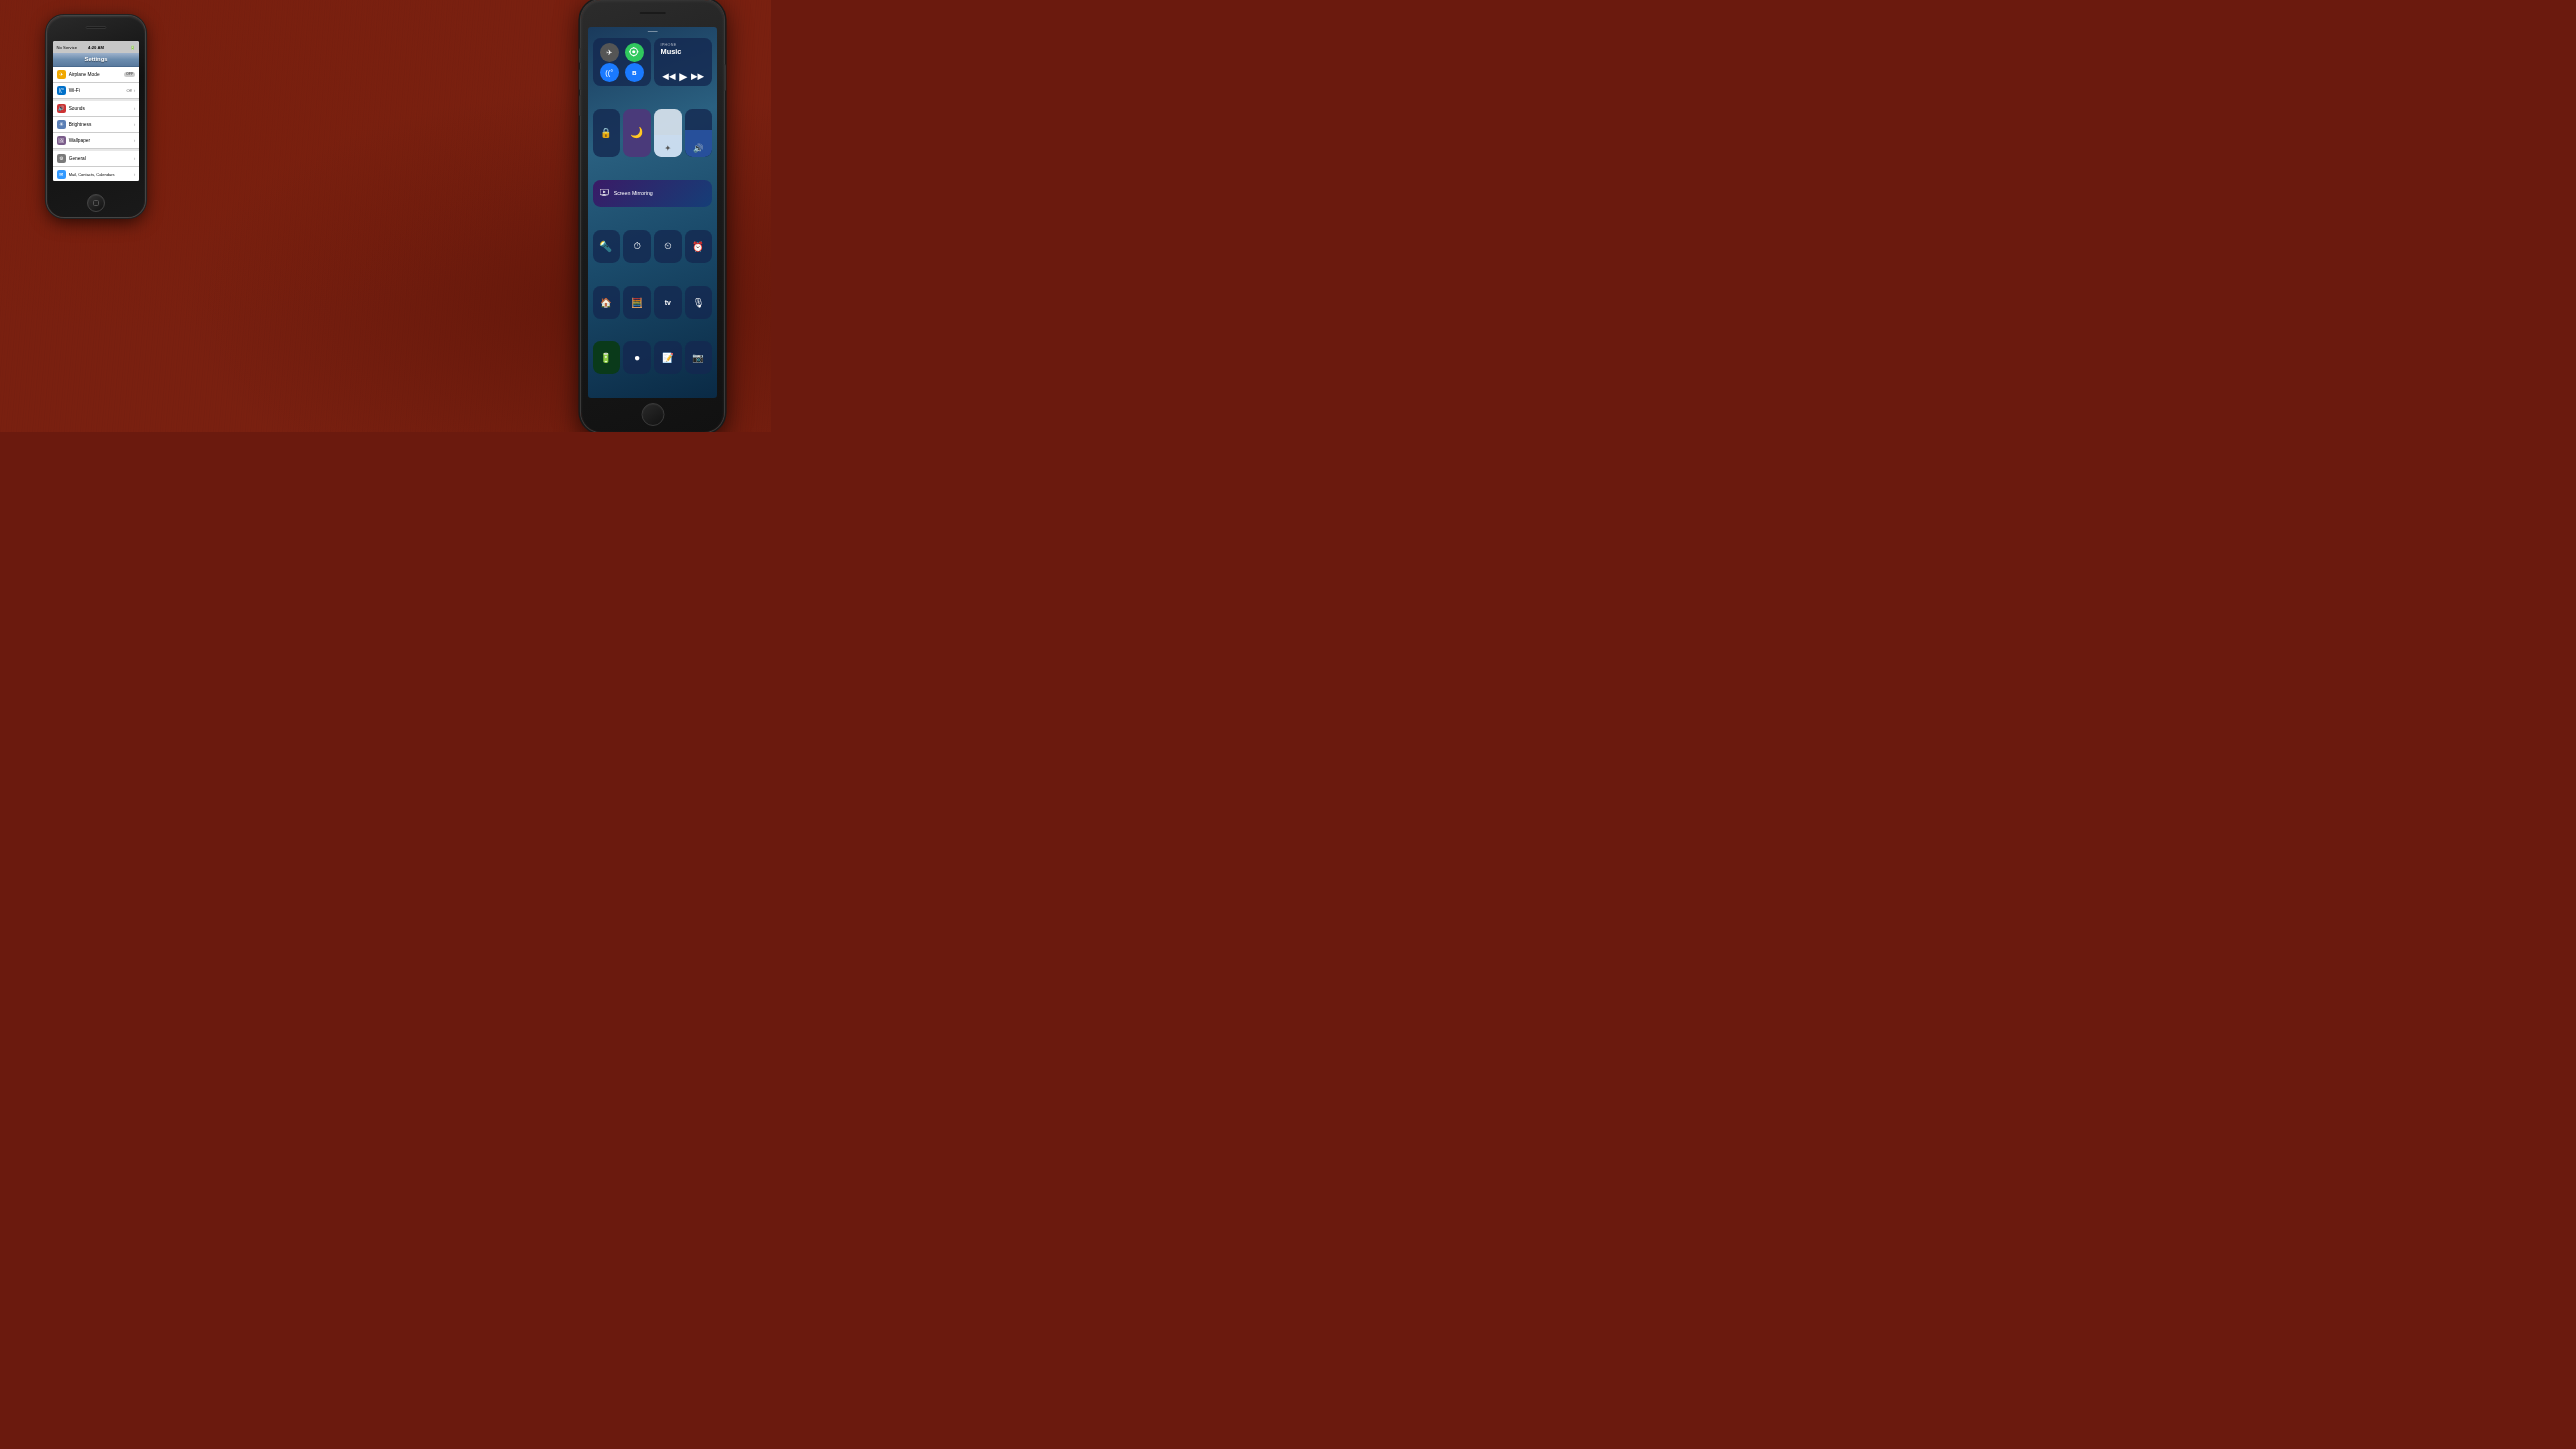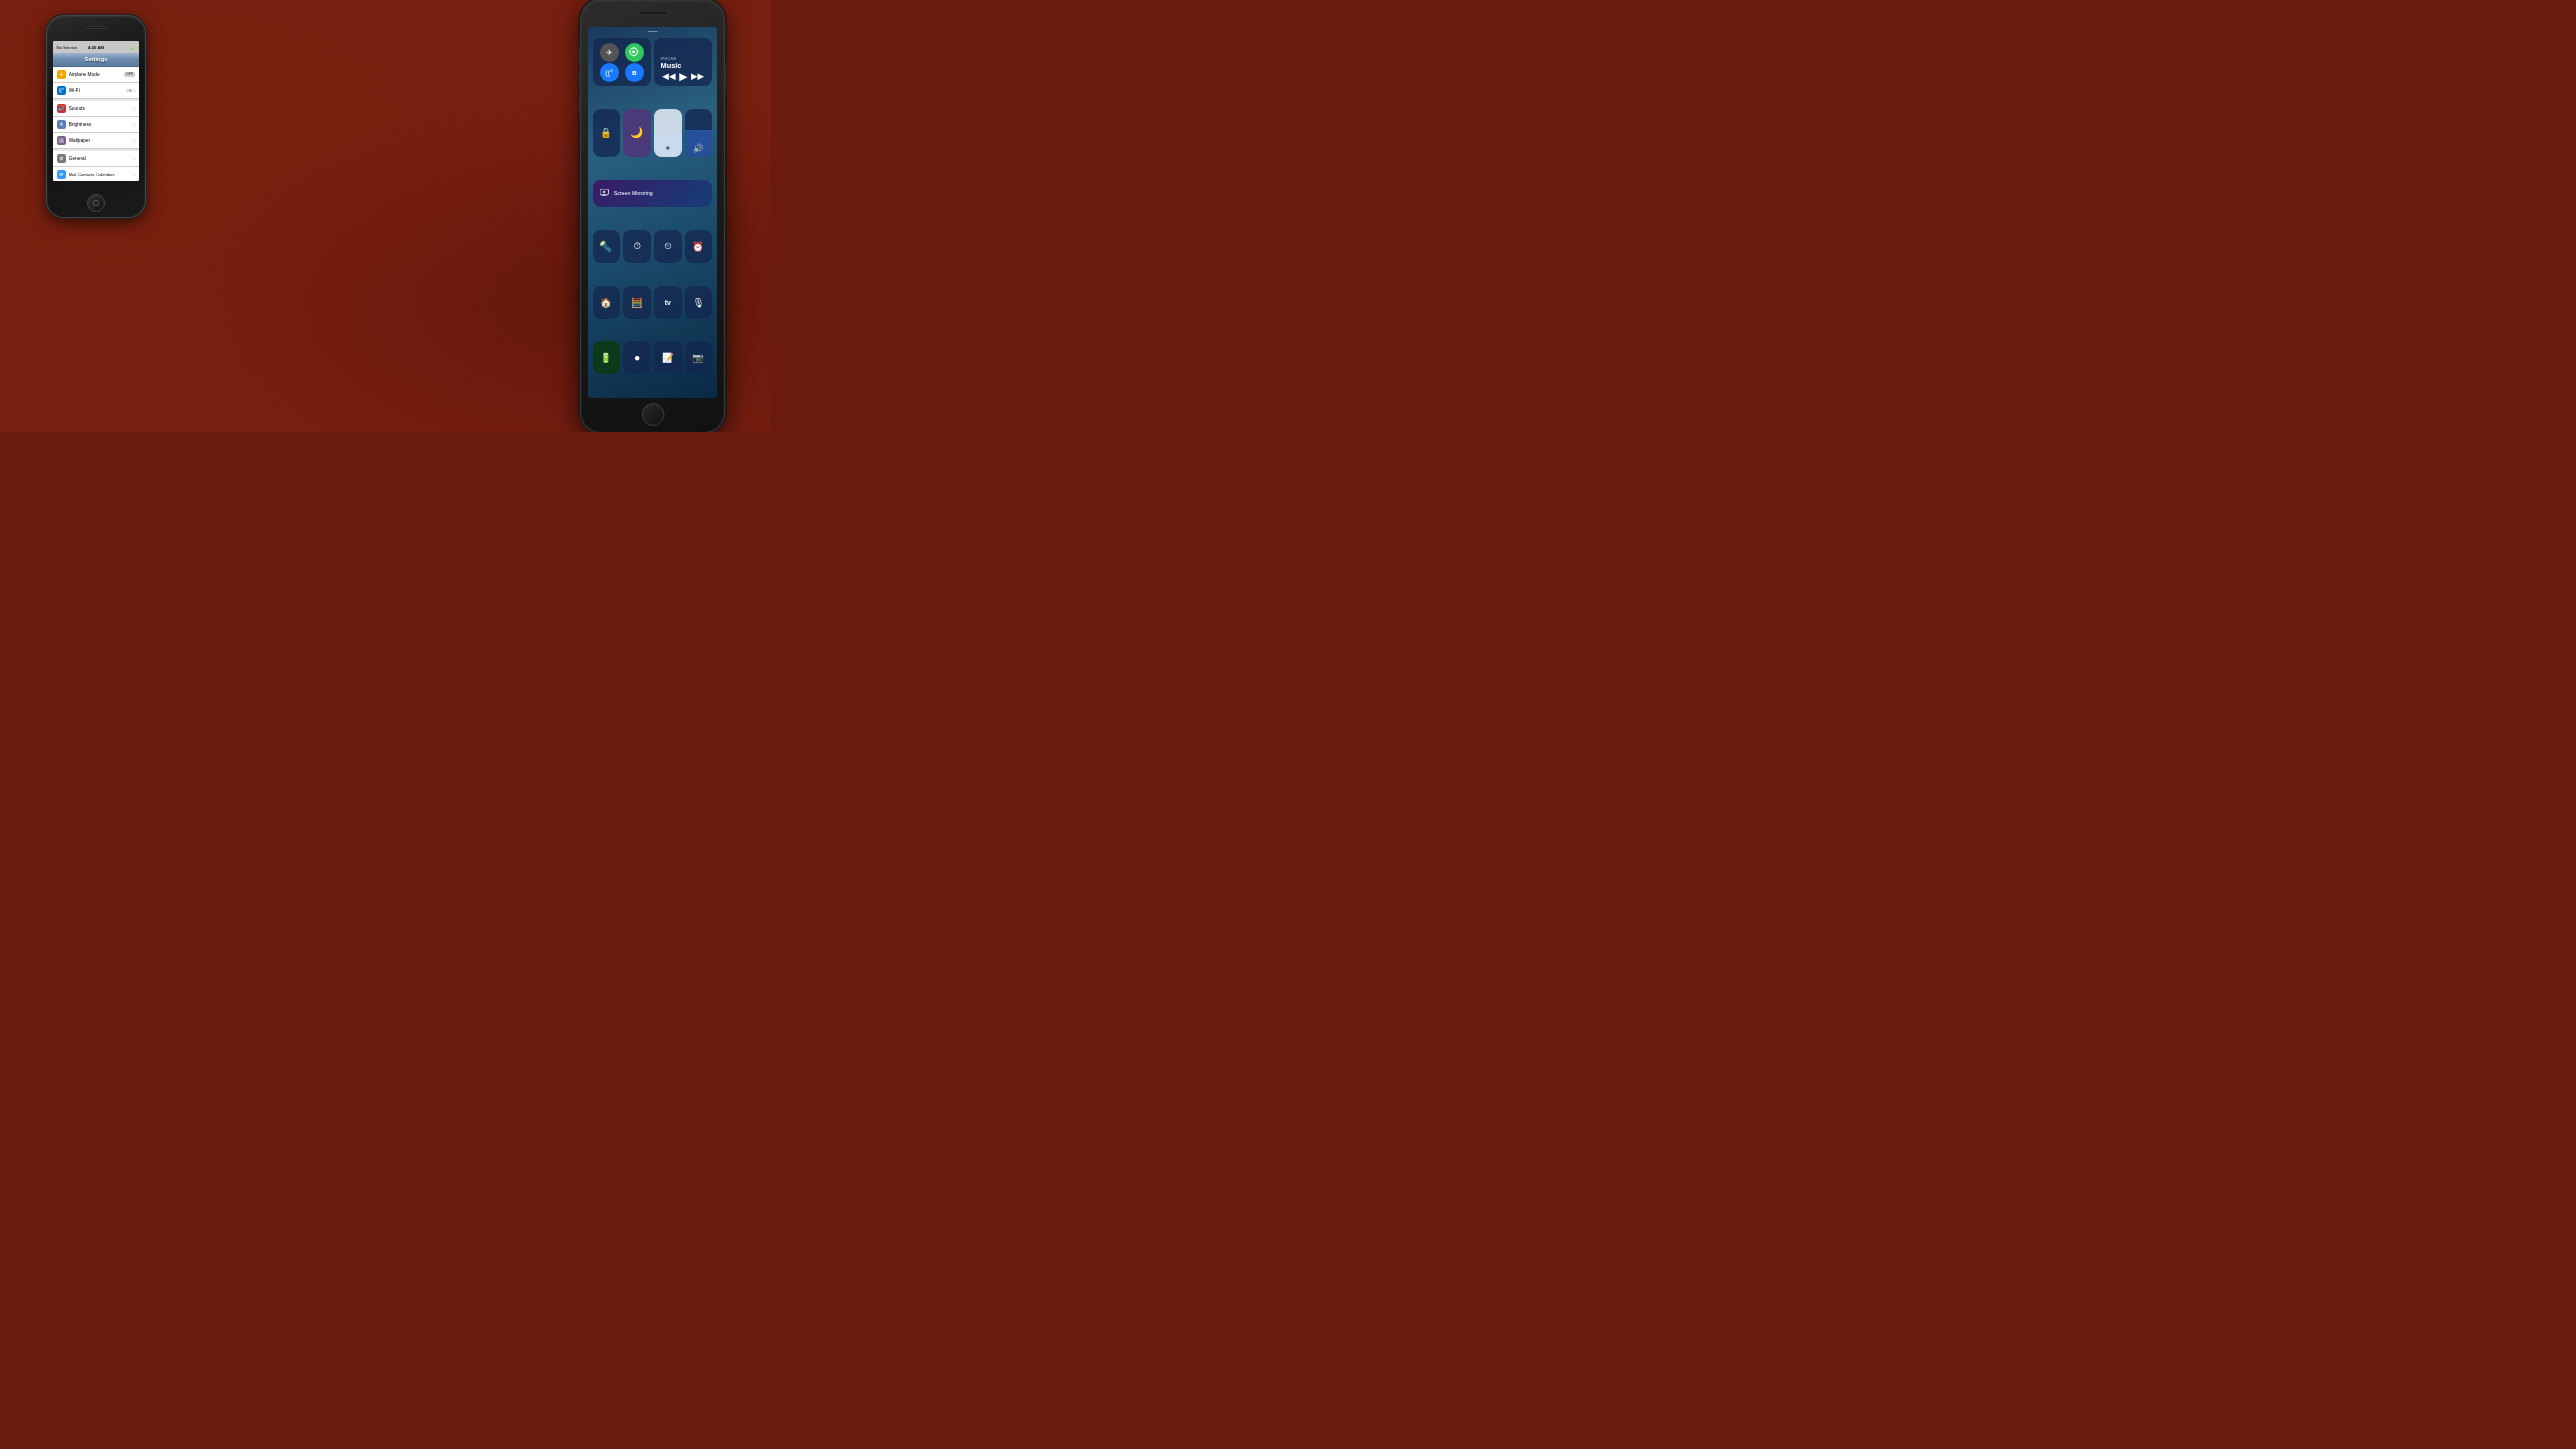--- a/index.html
+++ b/index.html
@@ -282,21 +282,21 @@
     .cc-icon-btn.green { background: #30c85e; }
     .cc-icon-btn.wifi-blue { background: #1a7aff; }
     .cc-icon-btn.bt-blue { background: #1a7aff; }
     .cc-icon-btn.airplane { background: #555; }
 
     .cc-music {
       background: rgba(20,40,80,0.8);
       border-radius: 7.4px;
       display: flex;
       flex-direction: column;
-      justify-content: flex-end;
+      justify-content: space-between;
       padding: 5.3px 6.4px 4.2px;
     }
 
     .cc-music-controls {
       display: flex;
       align-items: center;
       justify-content: space-around;
     }
 
     .cc-music-ctrl {

